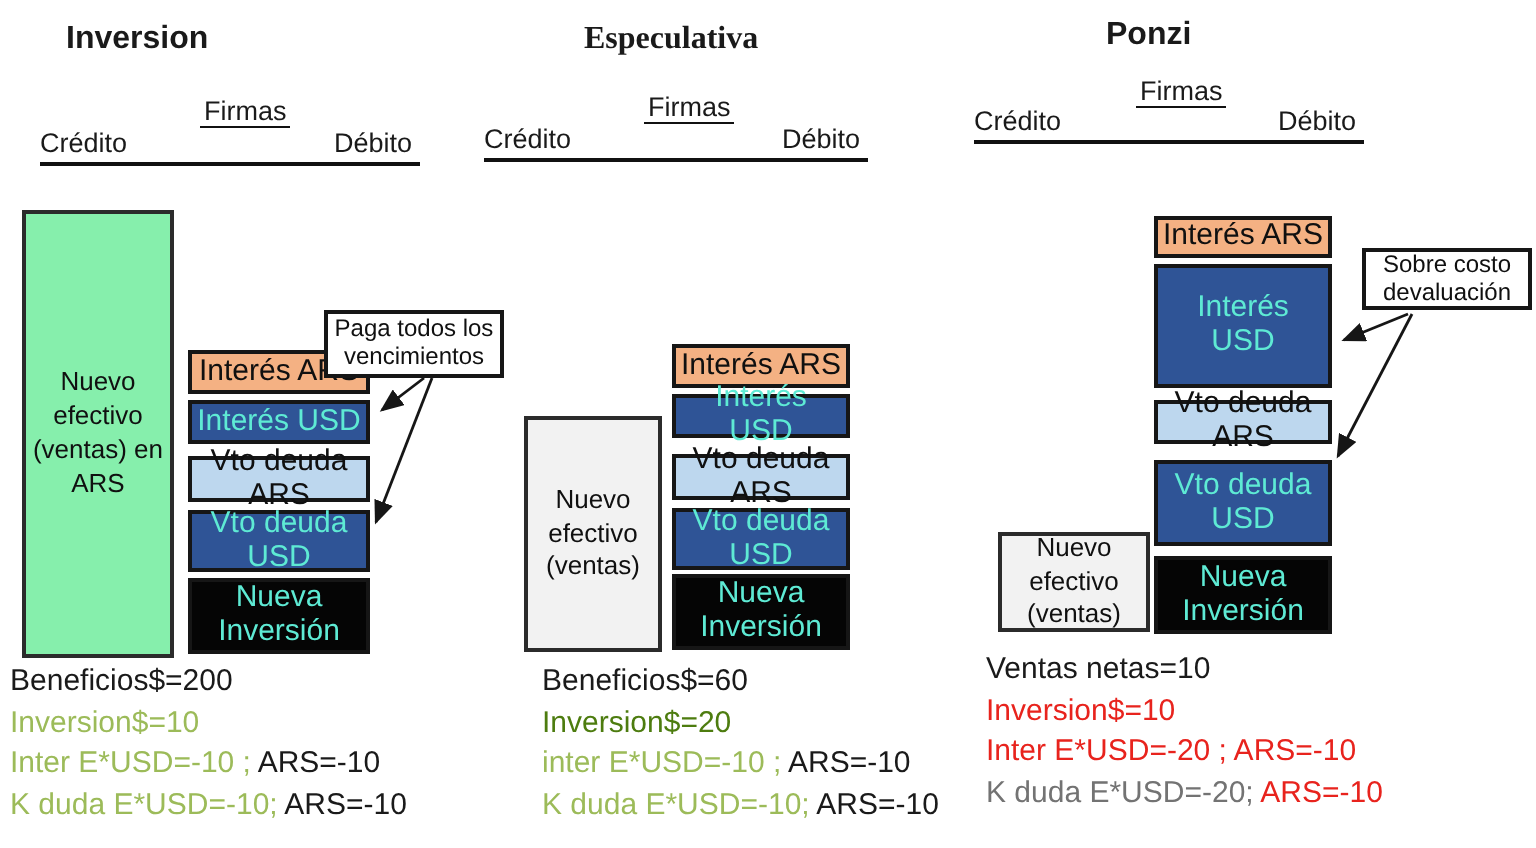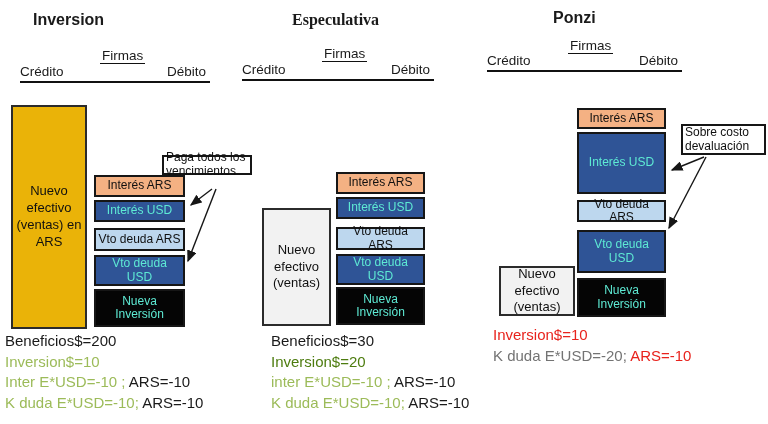--- a/index.html
+++ b/index.html
@@ -7,58 +7,58 @@
     position:relative;width:768px;height:424px;background:#ffffff;overflow:hidden;
     font-family:"Liberation Sans",sans-serif;color:#1a1a1a;
   }
   .col-title{position:absolute;font-size:16px;font-weight:700;white-space:nowrap;}
   .firmas{position:absolute;font-size:13.5px;border-bottom:1.5px solid #111;padding:0 2px 0 2px;white-space:nowrap;}
   .side-label{position:absolute;font-size:13.5px;white-space:nowrap;}
   .t-line{position:absolute;height:2px;background:#111;}
   .bx{
     position:absolute;border:2px solid #161616;box-sizing:border-box;
     display:flex;align-items:center;justify-content:center;text-align:center;
-    font-size:12px;line-height:1.12;padding:1px 2px;z-index:2;
+    font-size:15px;line-height:1.12;padding:1px 2px;z-index:2;
   }
   .t-light{color:#5eead4;}
   .t-dark{color:#101010;}
   .cash{
     position:absolute;border:2px solid #2b2b2b;box-sizing:border-box;
     display:flex;align-items:center;justify-content:center;text-align:center;
     font-size:13px;line-height:1.3;padding:2px;z-index:1;color:#101010;
   }
   .callout{
     position:absolute;background:#ffffff;border:2px solid #161616;box-sizing:border-box;
-    display:flex;align-items:center;justify-content:center;
+    display:flex;align-items:center;justify-content:center;text-align:center;
     font-size:12px;line-height:1.15;z-index:7;color:#101010;padding:1px 2px;
   }
   .notes{position:absolute;font-size:15px;line-height:20.5px;white-space:nowrap;z-index:3;}
   .notes .note-line{white-space:pre;}
   #arrows{position:absolute;left:0;top:0;z-index:6;pointer-events:none;}
 </style>
 </head>
 <body>
 
 <div id="canvas">
 
   <div class="col-title" style="left:33px;top:11px;">Inversion</div>
   <div class="firmas" style="left:100px;top:48px;">Firmas</div>
   <div class="side-label" style="left:20px;top:64px;">Crédito</div>
   <div class="side-label" style="left:167px;top:64px;">Débito</div>
   <div class="t-line" style="left:20px;top:81px;width:190px;"></div>
 
-  <div class="cash" style="left: 11px; top: 105px; width: 76px; height: 224px; background-color: #eab308;">Nuevo efectivo (ventas) en ARS</div>
+  <div class="cash" style="left: 11px; top: 105px; width: 76px; height: 224px; background-color: #86efac;">Nuevo efectivo (ventas) en ARS</div>
 
   <div class="bx t-dark" style="left: 94px; top: 175px; width: 91px; height: 22px; background-color: rgb(244, 177, 131);">Interés ARS</div>
   <div class="bx t-light" style="left: 94px; top: 200px; width: 91px; height: 22px; background-color: rgb(47, 84, 150);">Interés USD</div>
   <div class="bx t-dark" style="left: 94px; top: 228px; width: 91px; height: 23px; background-color: rgb(189, 215, 238);">Vto deuda ARS</div>
   <div class="bx t-light" style="left: 94px; top: 255px; width: 91px; height: 31px; background-color: rgb(47, 84, 150);">Vto deuda USD</div>
   <div class="bx t-light" style="left: 94px; top: 289px; width: 91px; height: 38px; background-color: rgb(5, 5, 5);">Nueva Inversión</div>
 
-  <div class="callout" style="left:162px;top:155px;width:90px;height:20px;">Paga todos los vencimientos</div>
+  <div class="callout" style="left:162px;top:155px;width:90px;height:34px;">Paga todos los vencimientos</div>
 
   <div class="notes" style="left:5px;top:331px;">
     <div class="note-line"><span style="color: rgb(26, 26, 26);">Beneficios$=200</span></div>
     <div class="note-line"><span style="color: rgb(156, 187, 89);">Inversion$=10</span></div>
     <div class="note-line"><span style="color: rgb(156, 187, 89);">Inter E*USD=-10 ; </span><span style="color: rgb(26, 26, 26);">ARS=-10</span></div>
     <div class="note-line"><span style="color: rgb(156, 187, 89);">K duda E*USD=-10; </span><span style="color: rgb(26, 26, 26);">ARS=-10</span></div>
   </div>
 
   <div class="col-title" style="left:292px;top:11px;font-family:Liberation Serif, serif;">Especulativa</div>
   <div class="firmas" style="left:322px;top:46px;">Firmas</div>
@@ -68,21 +68,21 @@
 
   <div class="cash" style="left: 262px; top: 208px; width: 69px; height: 118px; background-color: rgb(242, 242, 242);">Nuevo efectivo (ventas)</div>
 
   <div class="bx t-dark" style="left: 336px; top: 172px; width: 89px; height: 22px; background-color: rgb(244, 177, 131);">Interés ARS</div>
   <div class="bx t-light" style="left: 336px; top: 197px; width: 89px; height: 22px; background-color: rgb(47, 84, 150);">Interés USD</div>
   <div class="bx t-dark" style="left: 336px; top: 227px; width: 89px; height: 23px; background-color: rgb(189, 215, 238);">Vto deuda ARS</div>
   <div class="bx t-light" style="left: 336px; top: 254px; width: 89px; height: 31px; background-color: rgb(47, 84, 150);">Vto deuda USD</div>
   <div class="bx t-light" style="left: 336px; top: 287px; width: 89px; height: 38px; background-color: rgb(5, 5, 5);">Nueva Inversión</div>
 
   <div class="notes" style="left:271px;top:331px;">
-    <div class="note-line"><span style="color: rgb(26, 26, 26);">Beneficios$=30</span></div>
+    <div class="note-line"><span style="color: rgb(26, 26, 26);">Beneficios$=60</span></div>
     <div class="note-line"><span style="color: #4d7c0f;">Inversion$=20</span></div>
     <div class="note-line"><span style="color: rgb(156, 187, 89);">inter E*USD=-10 ; </span><span style="color: rgb(26, 26, 26);">ARS=-10</span></div>
     <div class="note-line"><span style="color: rgb(156, 187, 89);">K duda E*USD=-10; </span><span style="color: rgb(26, 26, 26);">ARS=-10</span></div>
   </div>
 
   <div class="col-title" style="left:553px;top:9px;">Ponzi</div>
   <div class="firmas" style="left:568px;top:38px;">Firmas</div>
   <div class="side-label" style="left:487px;top:53px;">Crédito</div>
   <div class="side-label" style="left:639px;top:53px;">Débito</div>
   <div class="t-line" style="left:487px;top:70px;width:195px;"></div>
@@ -91,21 +91,23 @@
   <div class="bx t-light" style="left: 577px; top: 132px; width: 89px; height: 62px; background-color: rgb(47, 84, 150);">Interés USD</div>
   <div class="bx t-dark" style="left: 577px; top: 200px; width: 89px; height: 22px; background-color: rgb(189, 215, 238);">Vto deuda ARS</div>
   <div class="bx t-light" style="left: 577px; top: 230px; width: 89px; height: 43px; background-color: rgb(47, 84, 150);">Vto deuda USD</div>
   <div class="bx t-light" style="left: 577px; top: 278px; width: 89px; height: 39px; background-color: rgb(5, 5, 5);">Nueva Inversión</div>
 
   <div class="cash" style="left: 499px; top: 266px; width: 76px; height: 50px; background-color: rgb(242, 242, 242);">Nuevo efectivo (ventas)</div>
 
   <div class="callout" style="left:681px;top:124px;width:85px;height:31px;">Sobre costo devaluación</div>
 
   <div class="notes" style="left:493px;top:325px;">
+    <div class="note-line"><span style="color: rgb(26, 26, 26);">Ventas netas=10</span></div>
     <div class="note-line"><span style="color: rgb(232, 35, 29);">Inversion$=10</span></div>
+    <div class="note-line"><span style="color: rgb(232, 35, 29);">Inter E*USD=-20 ; ARS=-10</span></div>
     <div class="note-line"><span style="color: #737373;">K duda E*USD=-20; </span><span style="color: rgb(232, 35, 29);">ARS=-10</span></div>
   </div>
 
   <svg id="arrows" width="768" height="424" viewBox="0 0 768 424">
     <defs>
       <marker id="ah" markerWidth="9" markerHeight="7" refX="7.5" refY="3.5" orient="auto">
         <path d="M0,0 L8.5,3.5 L0,7 z" fill="#161616"></path>
       </marker>
     </defs>
     <line x1="212" y1="189" x2="191" y2="205" stroke="#161616" stroke-width="1.4" marker-end="url(#ah)"></line>

